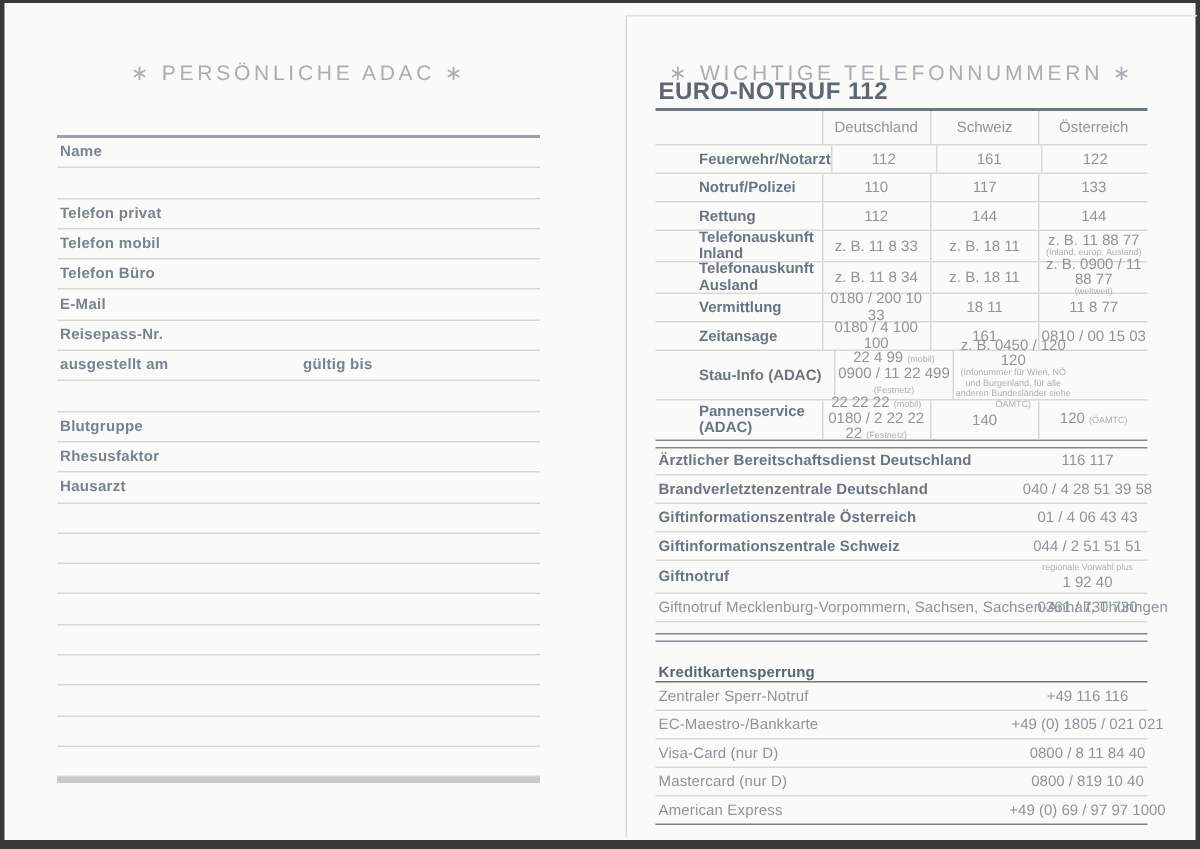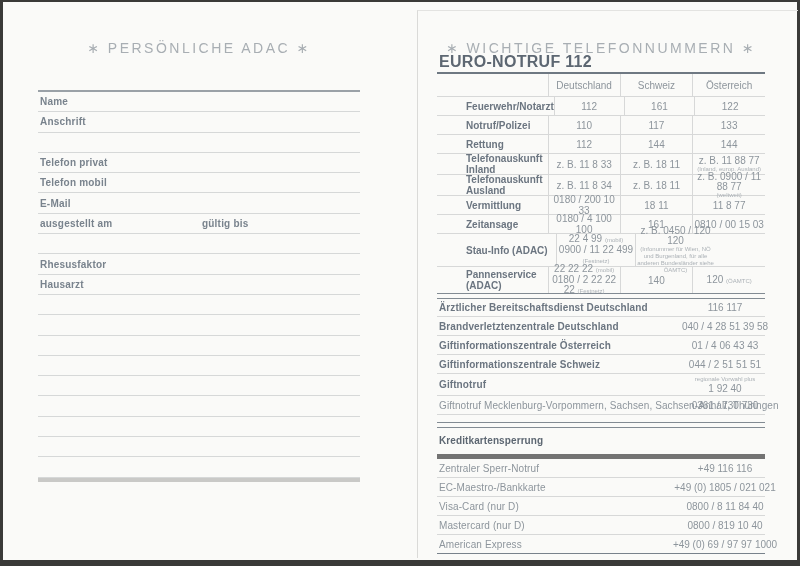--- a/index.html
+++ b/index.html
@@ -81,55 +81,61 @@
     letter-spacing:0.1px;white-space:nowrap;
   }
   .wide-label.light{font-weight:normal;color:#8d959c;}
   .wide-value{
     position:absolute;left:288px;transform:translateX(-50%);
     font-size:10px;color:#8d959c;white-space:nowrap;text-align:center;line-height:11px;
   }
   .wide-value .note{display:block;}
   .section-gap{height:7px;}
   .credit-header-row{
-    height:19px;display:flex;align-items:flex-start;
-    border-bottom:5px solid #737373;
+    height:19px;display:flex;align-items:flex-end;
+    border-bottom:1px solid #737373;
   }
   .credit-header-row .wide-label{color:#5d6772;}
   .final-rule{border-bottom:1px solid #78828b !important;}
 </style>
 </head>
 <body>
 
 <div class="sheet">
 
   <div class="page-title lp-title">∗ PERSÖNLICHE ADAC ∗</div>
 
   <div class="left-form">
     <div class="form-row">
         <span class="form-label">Name</span>
       </div>
-    <div class="form-row">
-        <span class="form-label">Anschrift</span>
-      </div>
     <div class="form-row"></div>
     <div class="form-row">
         <span class="form-label">Telefon privat</span>
       </div>
     <div class="form-row">
         <span class="form-label">Telefon mobil</span>
       </div>
     <div class="form-row">
+        <span class="form-label">Telefon Büro</span>
+      </div>
+    <div class="form-row">
         <span class="form-label">E-Mail</span>
+      </div>
+    <div class="form-row">
+        <span class="form-label">Reisepass-Nr.</span>
       </div>
     <div class="form-row">
       <span class="form-label">ausgestellt am</span>
       <span class="form-label form-label2">gültig bis</span>
     </div>
     <div class="form-row"></div>
+    <div class="form-row">
+        <span class="form-label">Blutgruppe</span>
+      </div>
     <div class="form-row">
         <span class="form-label">Rhesusfaktor</span>
       </div>
     <div class="form-row">
         <span class="form-label">Hausarzt</span>
       </div>
     <div class="form-row"></div>
     <div class="form-row"></div>
     <div class="form-row"></div>
     <div class="form-row"></div>

